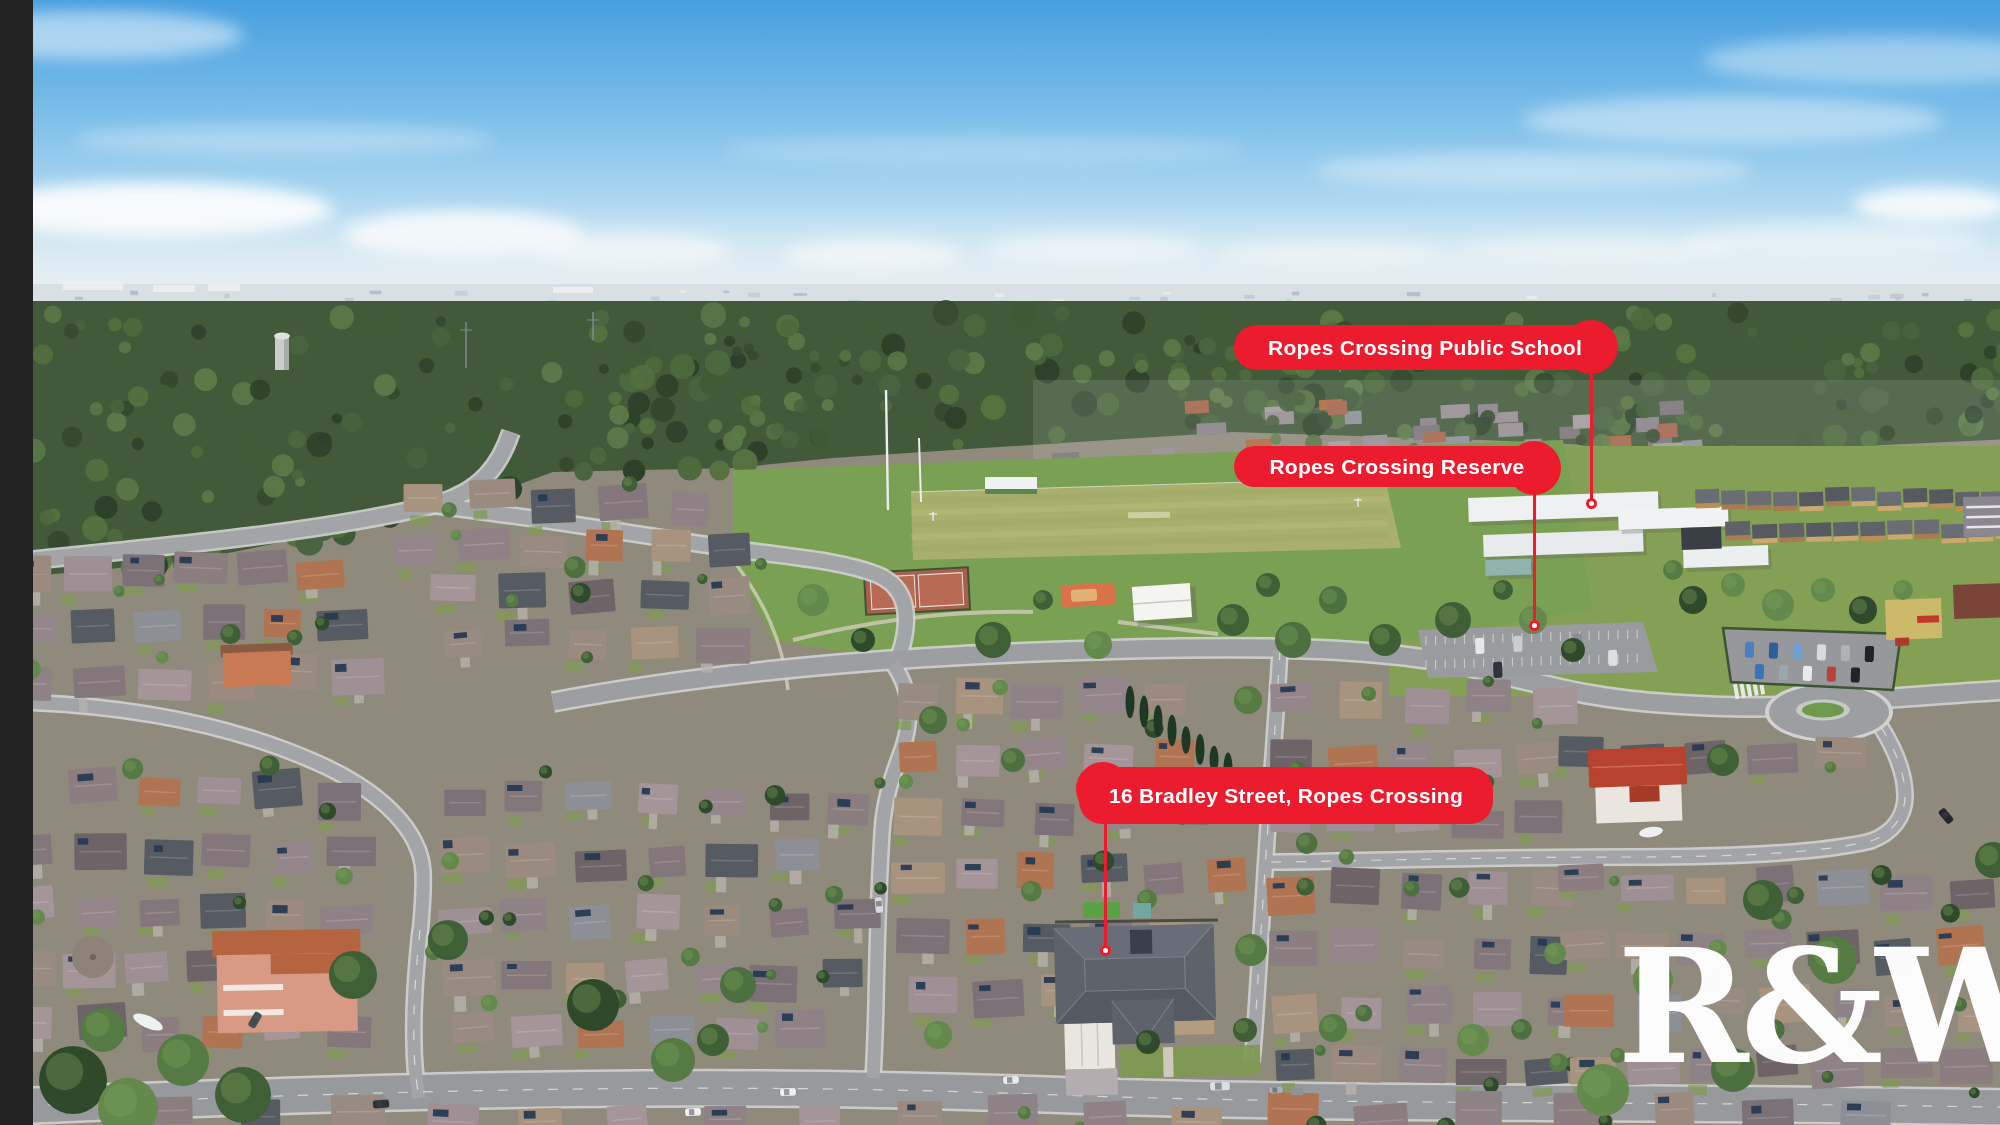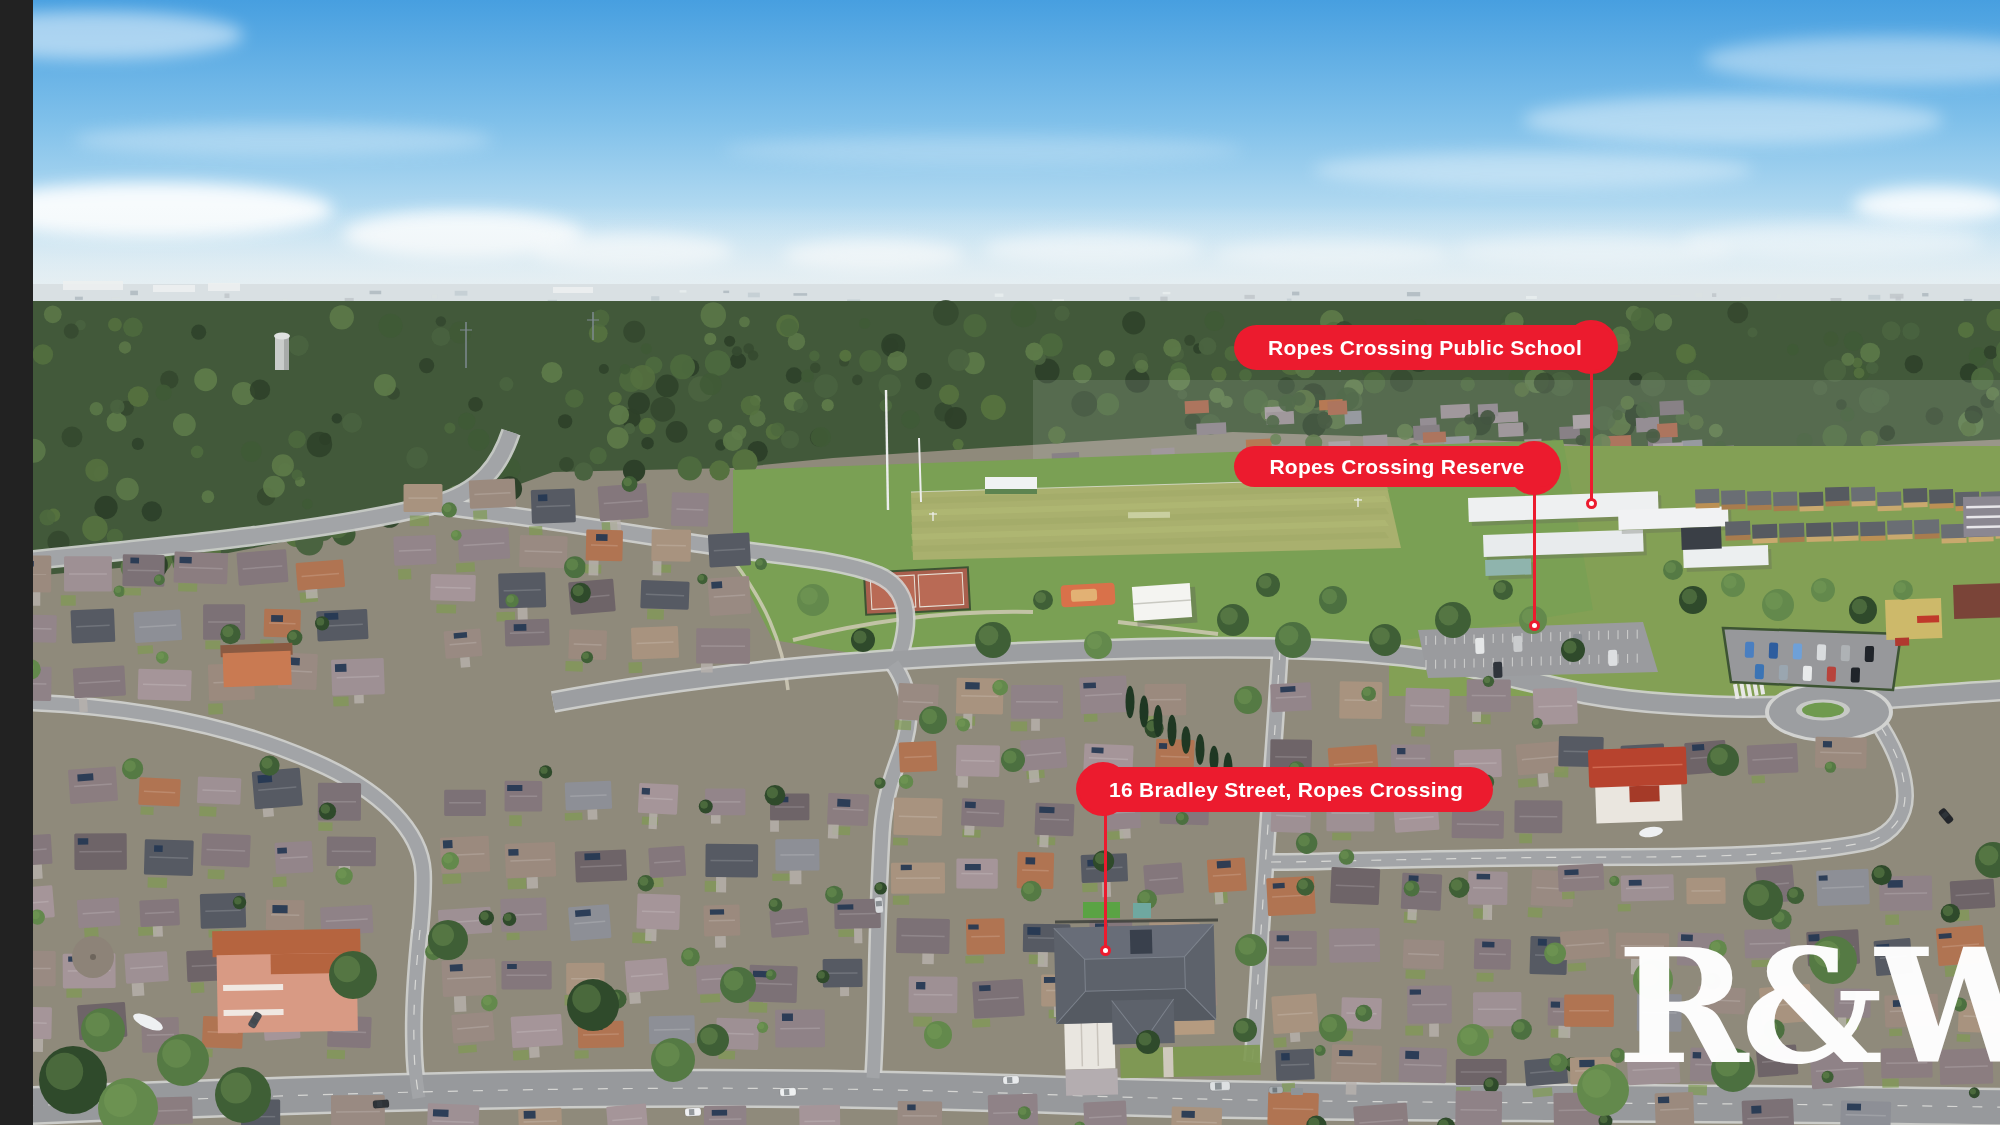--- a/index.html
+++ b/index.html
@@ -2294,18 +2294,18 @@
   <div class="callout">
     <div class="leader" style="left:1499.5px;top:468px;height:157px;"></div>
     <div class="bump" style="left:1474px;top:441px;"></div>
     <div class="pill" style="left:1201px;top:446px;width:326px;height:41px;">Ropes Crossing Reserve</div>
     <div class="dot" style="left:1495.5px;top:619.5px;"></div>
   </div>
 
   <div class="callout">
     <div class="leader" style="left:1070.5px;top:789px;height:161px;"></div>
     <div class="bump" style="left:1043px;top:762px;"></div>
-    <div class="pill" style="left:1046px;top:767px;width:414px;height:45px;">16 Bradley Street, Ropes Crossing</div>
+    <div class="pill" style="left:1046px;top:767px;width:414px;height:57px;">16 Bradley Street, Ropes Crossing</div>
     <div class="dot" style="left:1066.5px;top:944.5px;"></div>
   </div>
 
   <div class="watermark">R&amp;W</div>
 </div>
 
 </body></html>

